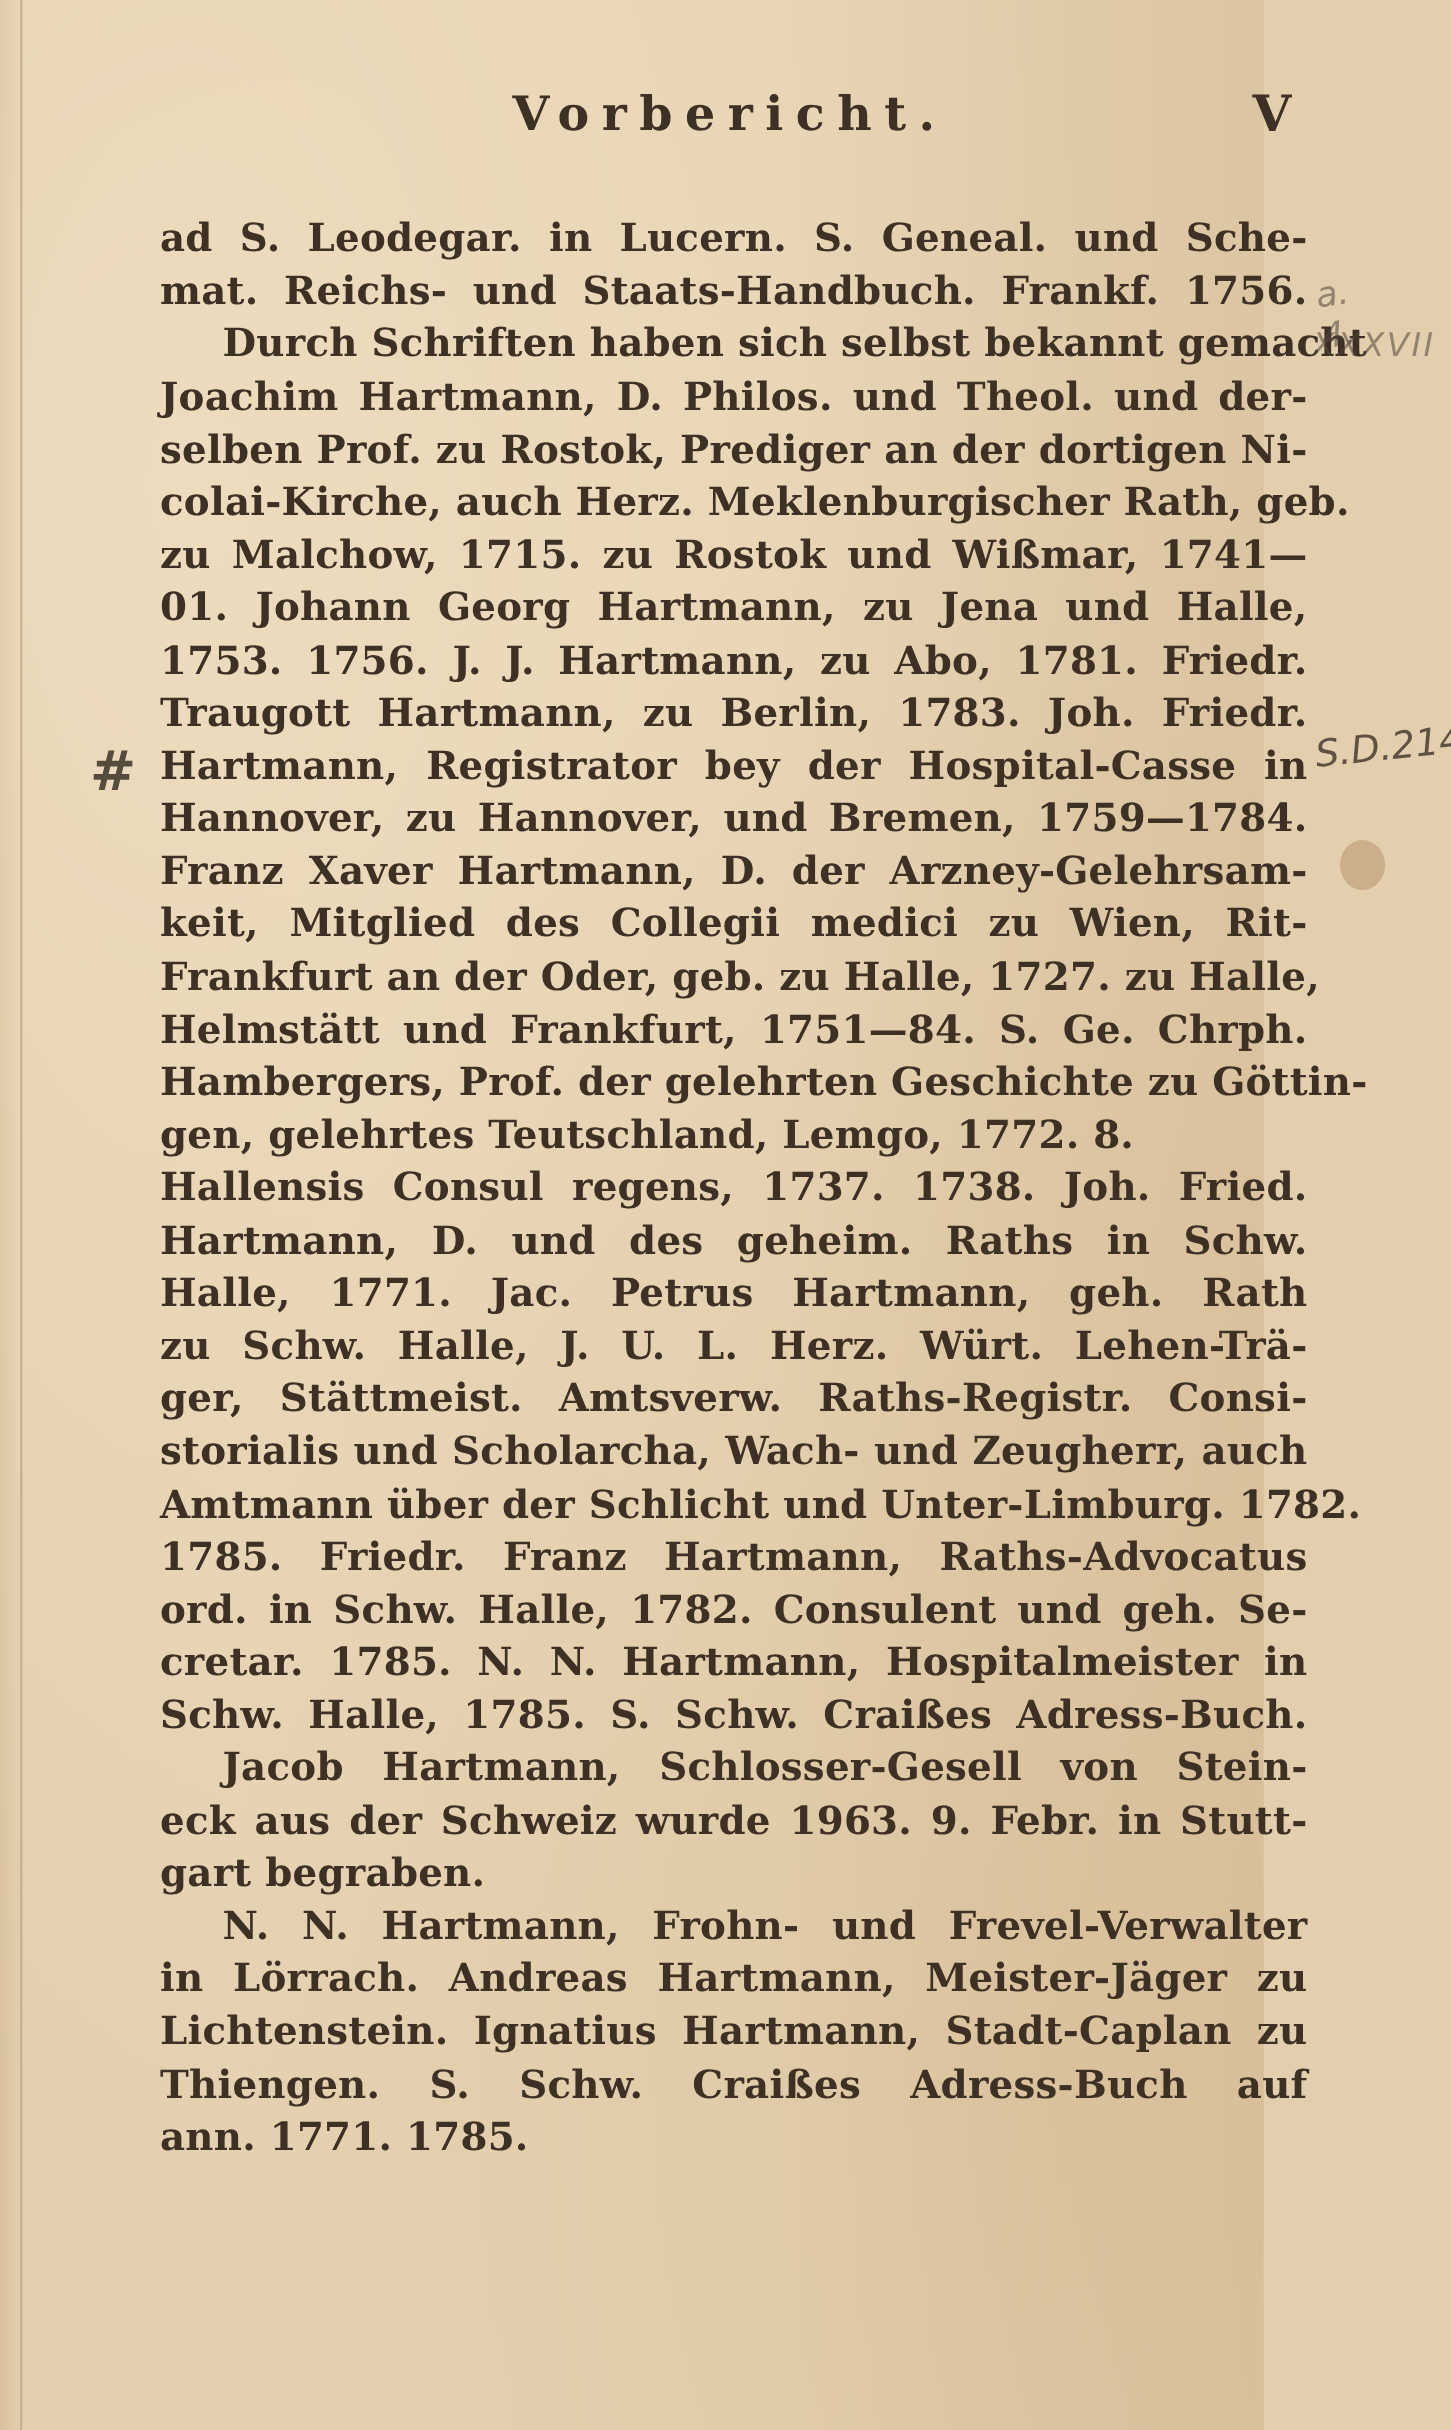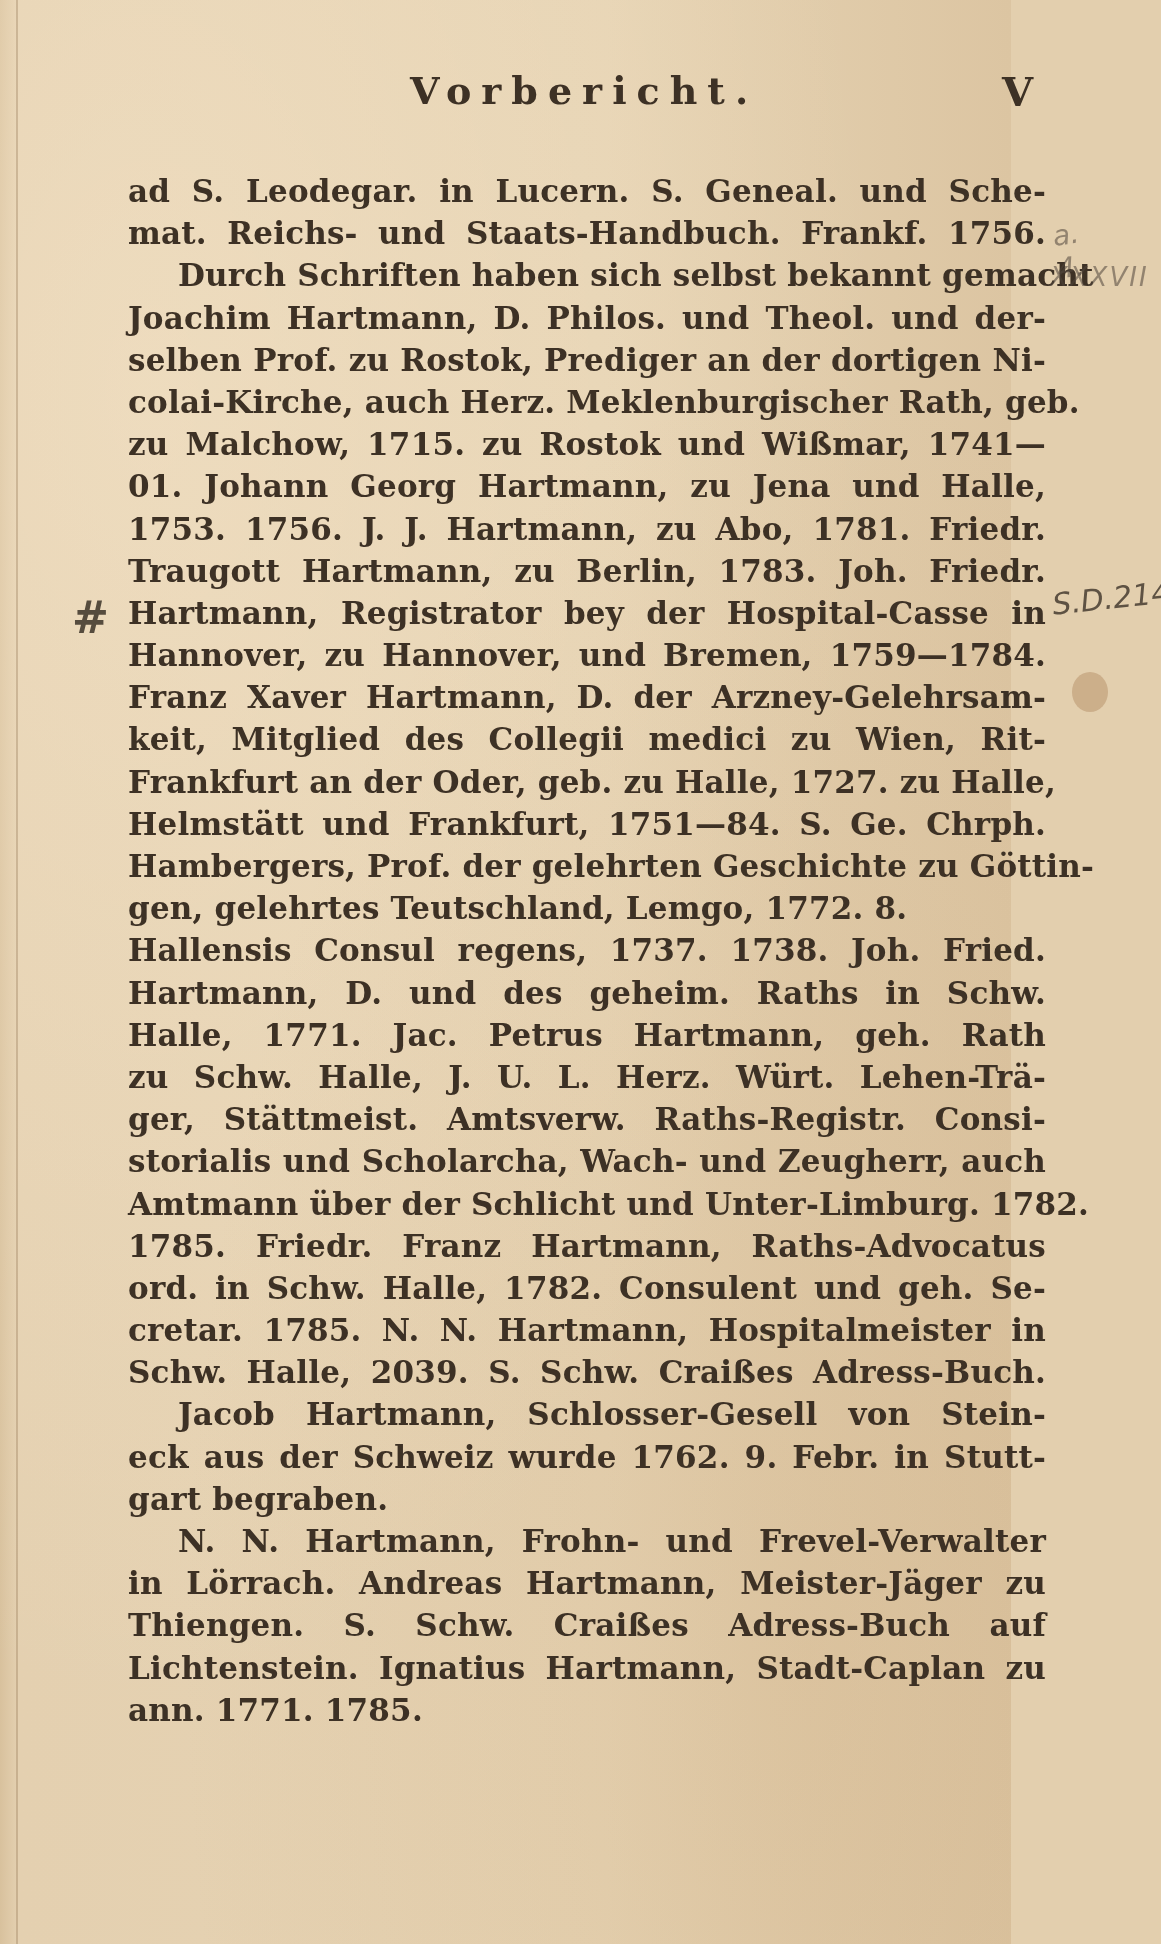--- a/index.html
+++ b/index.html
@@ -107,28 +107,28 @@
       <div class="line">Hallensis Consul regens, 1737. 1738. Joh. Fried.</div>
       <div class="line">Hartmann, D. und des geheim. Raths in Schw.</div>
       <div class="line">Halle, 1771. Jac. Petrus Hartmann, geh. Rath</div>
       <div class="line">zu Schw. Halle, J. U. L. Herz. Würt. Lehen-Trä-</div>
       <div class="line">ger, Stättmeist. Amtsverw. Raths-Registr. Consi-</div>
       <div class="line">storialis und Scholarcha, Wach- und Zeugherr, auch</div>
       <div class="line">Amtmann über der Schlicht und Unter-Limburg. 1782.</div>
       <div class="line">1785. Friedr. Franz Hartmann, Raths-Advocatus</div>
       <div class="line">ord. in Schw. Halle, 1782. Consulent und geh. Se-</div>
       <div class="line">cretar. 1785. N. N. Hartmann, Hospitalmeister in</div>
-      <div class="line">Schw. Halle, 2039. S. Schw. Craißes Adress-Buch.</div>
+      <div class="line">Schw. Halle, 1785. S. Schw. Craißes Adress-Buch.</div>
       <div class="line indent">Jacob Hartmann, Schlosser-Gesell von Stein-</div>
-      <div class="line">eck aus der Schweiz wurde 1762. 9. Febr. in Stutt-</div>
+      <div class="line">eck aus der Schweiz wurde 1963. 9. Febr. in Stutt-</div>
       <div class="line last">gart begraben.</div>
       <div class="line indent">N. N. Hartmann, Frohn- und Frevel-Verwalter</div>
       <div class="line">in Lörrach. Andreas Hartmann, Meister-Jäger zu</div>
+      <div class="line">Lichtenstein. Ignatius Hartmann, Stadt-Caplan zu</div>
       <div class="line">Thiengen. S. Schw. Craißes Adress-Buch auf</div>
-      <div class="line">Lichtenstein. Ignatius Hartmann, Stadt-Caplan zu</div>
       <div class="line last">ann. 1771. 1785.</div>
     </div>
 
 
   <span class="annot annot-1">a. 4.</span>
   <span class="annot annot-2">XXXVII</span>
   <span class="annot annot-3">S.D.214.</span>
   <span class="annot-mark">#</span>
 </div>
 

